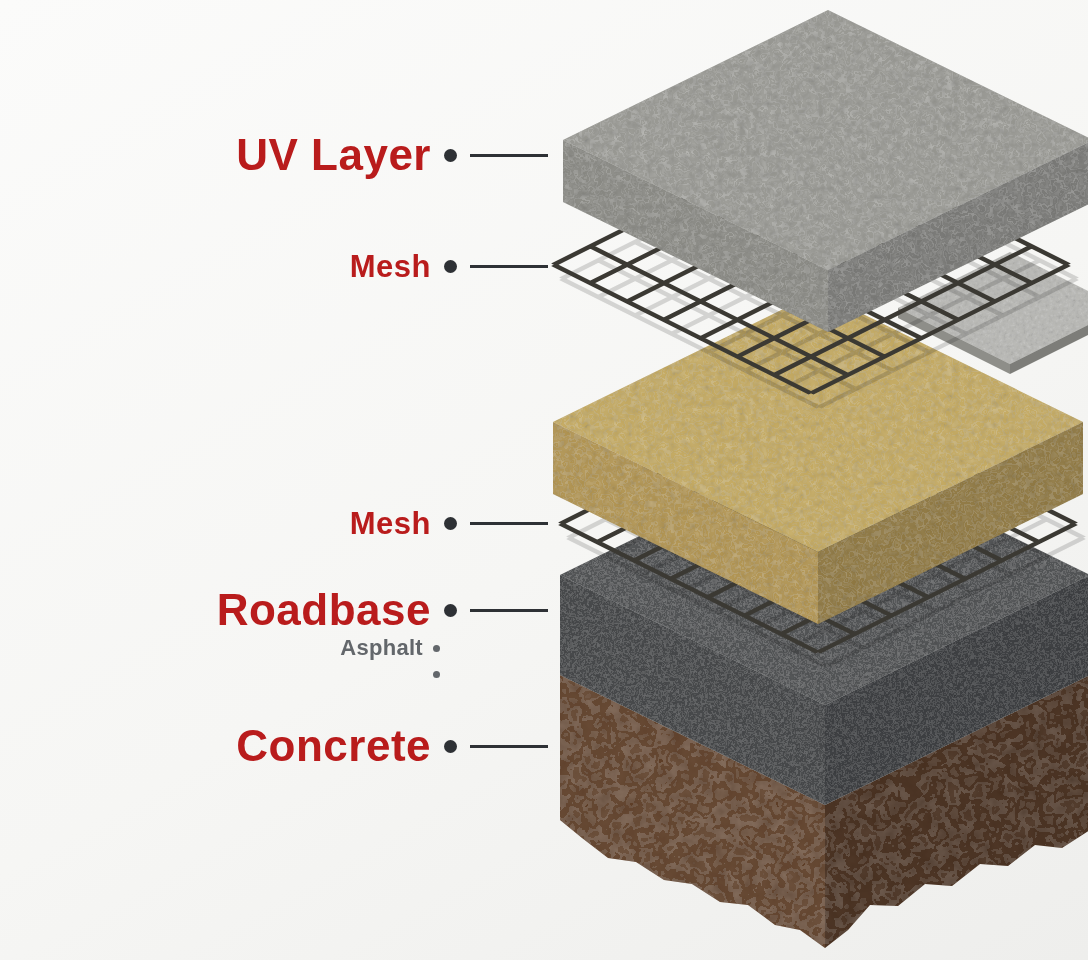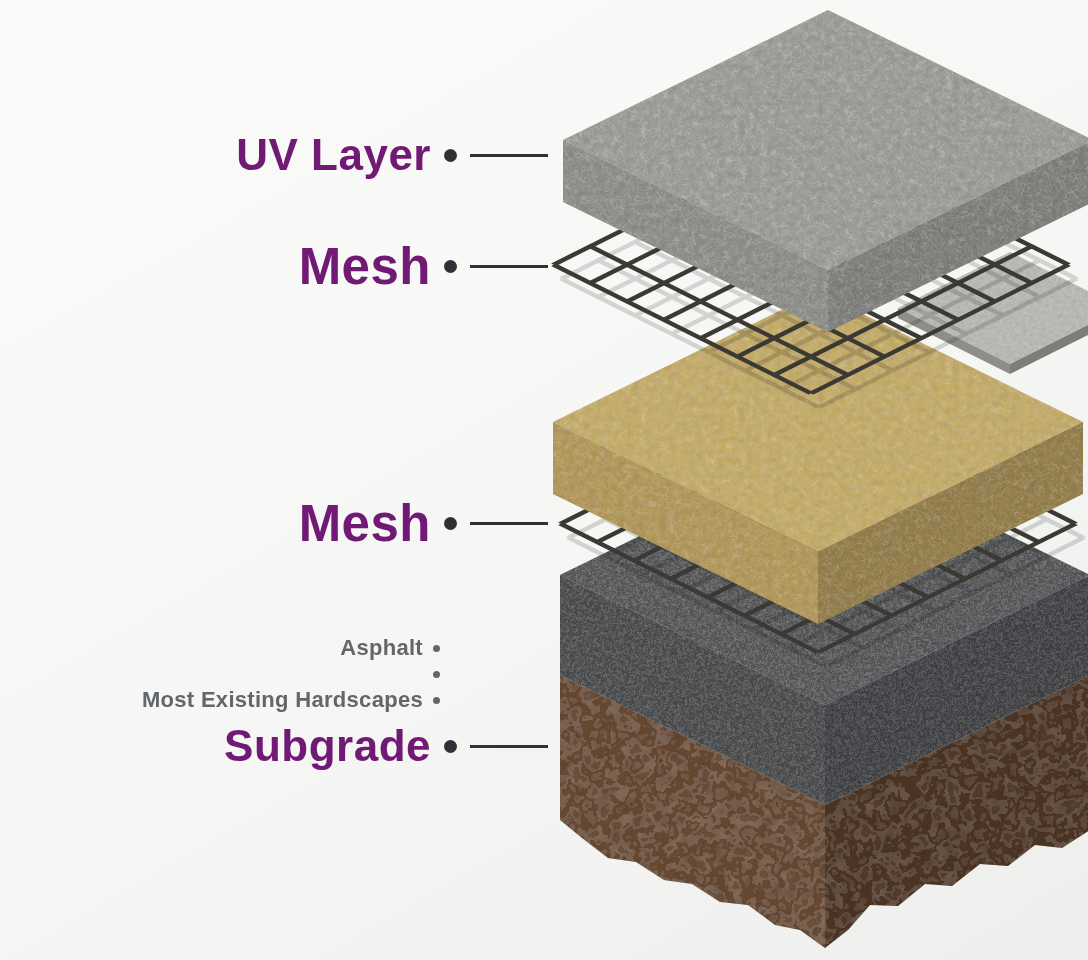--- a/index.html
+++ b/index.html
@@ -8,24 +8,24 @@
     font-family:"Liberation Sans",sans-serif;
     background:linear-gradient(150deg,#fbfbfa 0%,#f6f6f4 55%,#eeeeec 100%);
   }
   .stage{position:relative;width:1088px;height:960px;}
   .stage svg{position:absolute;left:0;top:0;}
 
   
   .lrow{position:absolute;display:flex;align-items:center;white-space:nowrap;}
   .lrow.main{right:540px;height:48px;gap:13px;}
   .ltext{
-    font-weight:bold;color:#701a75;letter-spacing:.5px;line-height:1;
+    font-weight:bold;color:#b91c1c;letter-spacing:.5px;line-height:1;
   }
   .main .ltext{font-size:44px;}
-  .mesh-label .ltext{font-size:51px;}
+  .mesh-label .ltext{font-size:31px;}
   .ldot{width:13px;height:13px;border-radius:50%;background:#2e3135;flex:0 0 auto;}
   .lline{width:78px;height:3px;background:#2e3135;flex:0 0 auto;}
   .lrow.noline{right:631px;height:48px;}
   .lrow.sub{right:648px;height:26px;gap:10px;}
   .sub .ltext{font-size:22px;color:#63676b;letter-spacing:.3px;}
   .sdot{width:7px;height:7px;border-radius:50%;background:#63676b;flex:0 0 auto;}
 
   .row-uv{top:131px;}
   .row-mesh-top{top:242px;}
   .row-nonuv{top:370px;}
@@ -150,32 +150,33 @@
     <span class="lline"></span>
   </div>
 
 
   <div class="lrow main mesh-label row-mesh-bottom">
     <span class="ltext">Mesh</span>
     <span class="ldot"></span>
     <span class="lline"></span>
   </div>
 
+  <div class="lrow main row-roadbase">
+    <span class="ltext">Roadbase</span>
+    <span class="ldot"></span>
+    <span class="lline"></span>
+  </div>
 
   <div class="lrow sub row-asphalt">
     <span class="ltext">Asphalt</span>
     <span class="sdot"></span>
   </div>
   <div class="lrow sub row-cracked">
     <span class="sdot"></span>
   </div>
-  <div class="lrow sub row-hardscapes">
-    <span class="ltext">Most Existing Hardscapes</span>
-    <span class="sdot"></span>
-  </div>
 
   <div class="lrow main row-subgrade">
-    <span class="ltext">Subgrade</span>
+    <span class="ltext">Concrete</span>
     <span class="ldot"></span>
     <span class="lline"></span>
   </div>
 
 </div>
 
 </body></html>

